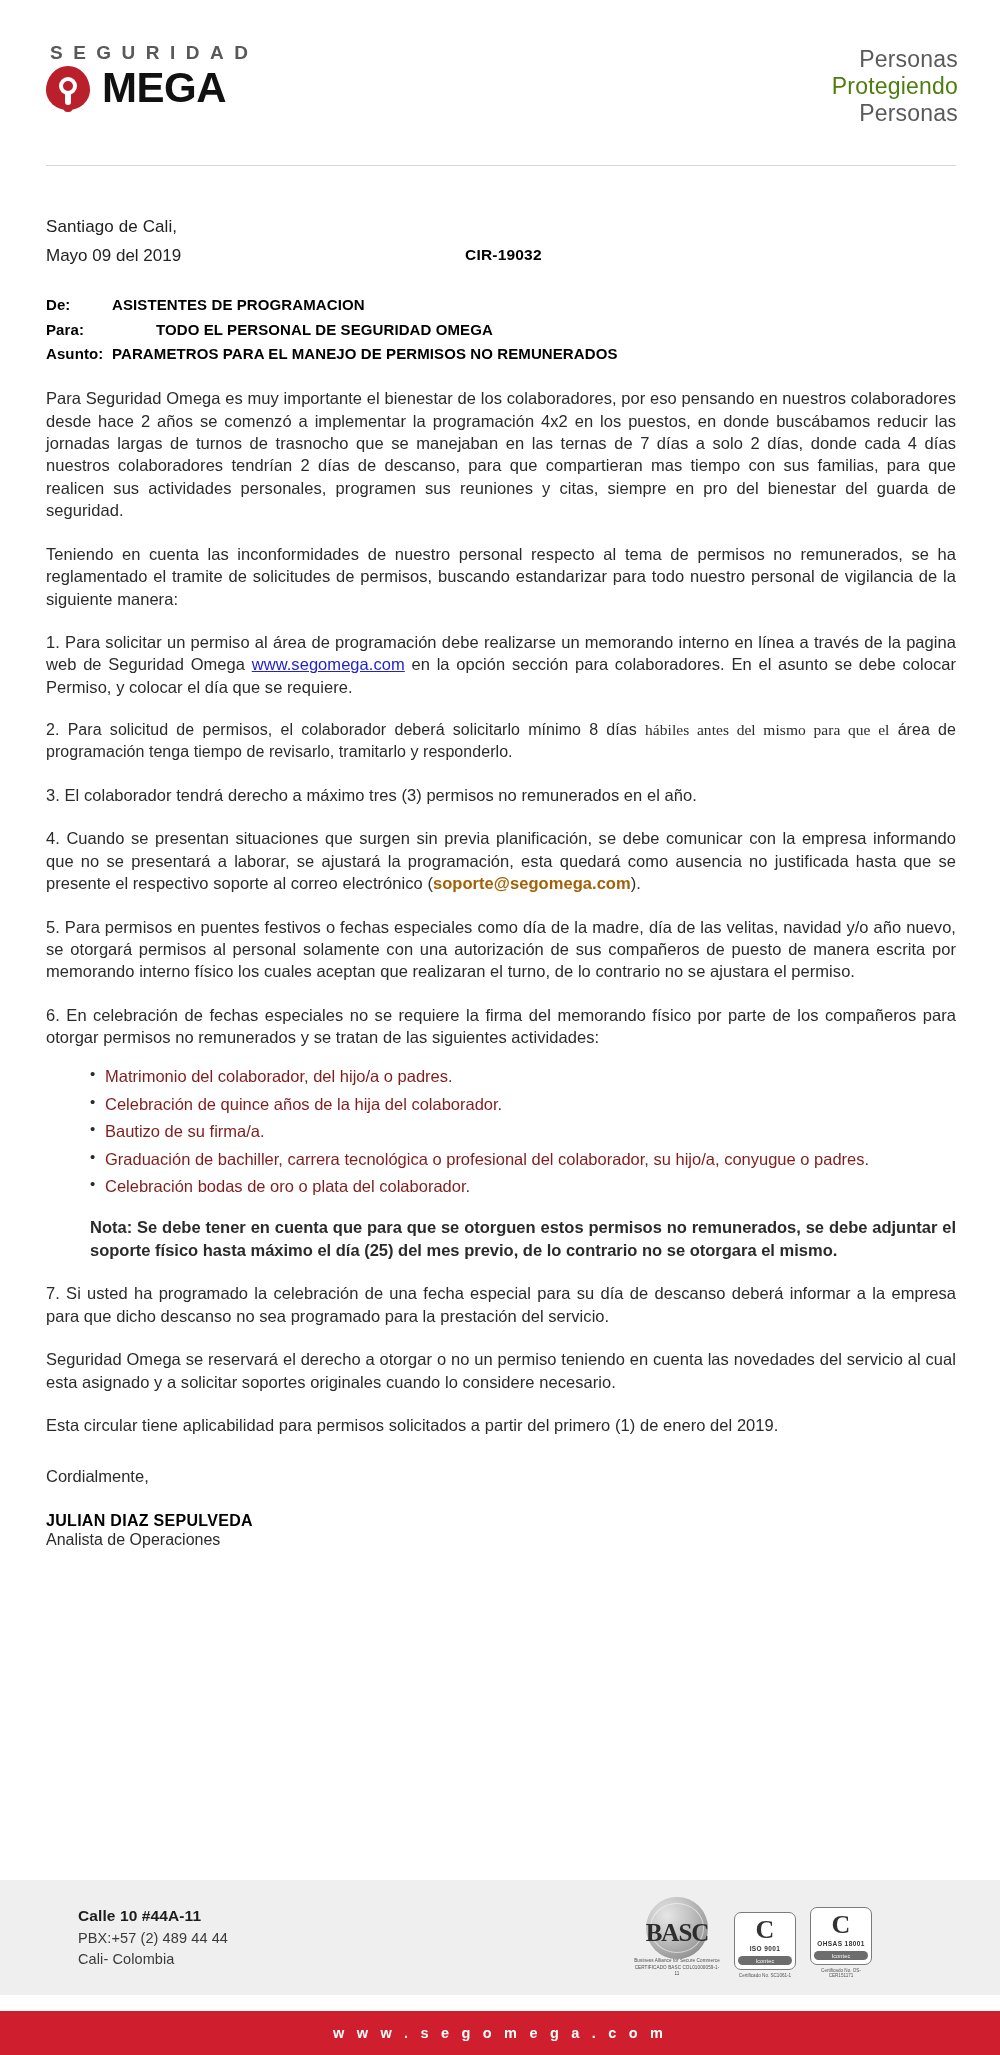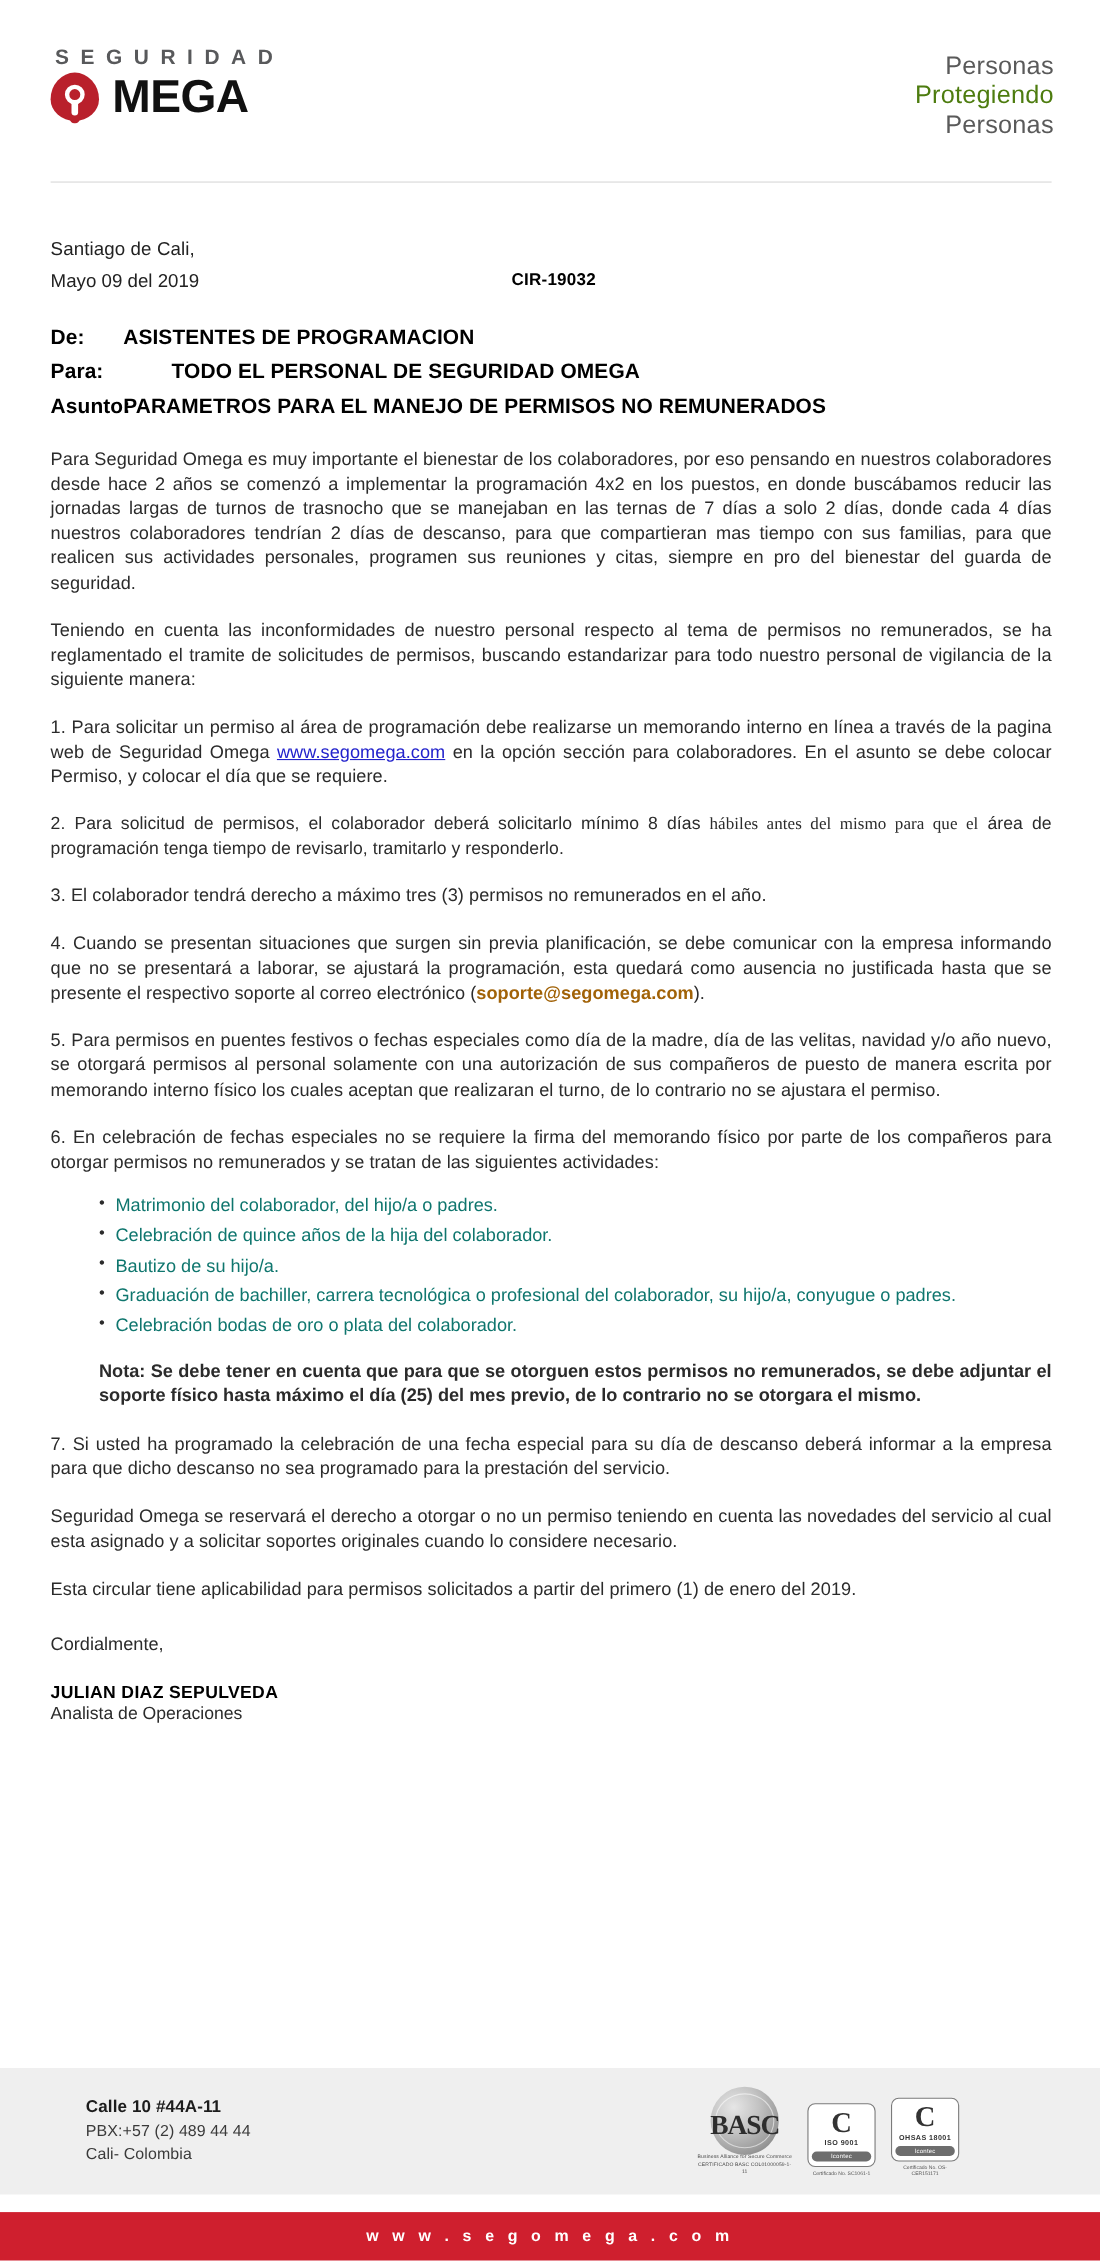--- a/index.html
+++ b/index.html
@@ -50,38 +50,38 @@
 
   
   .doc { padding:30px 44px 0 46px; flex:1 0 auto; }
   .loc { font-size:17px; font-weight:300; color:#222; letter-spacing:0.1px; line-height:1.75; }
   .daterow { display:flex; align-items:baseline; font-size:17px; font-weight:300; color:#222; line-height:1.75; }
   .daterow .d { width:100%; }
   .cir { position:absolute; left:419px; font-size:15.5px; font-weight:700; color:#000; letter-spacing:0.2px; }
   .daterow { position:relative; }
 
   .fields { margin-top:22px; }
-  .field { display:flex; font-size:19px; font-weight:700; color:#000; line-height:1.62; letter-spacing:0.1px; }
+  .field { display:flex; font-size:15px; font-weight:700; color:#000; line-height:1.62; letter-spacing:0.1px; }
   .field .k { width:66px; flex:0 0 66px; }
   .field .v { flex:1 1 auto; }
   .field.indent .v { padding-left:44px; }
 
   .p {
     font-size:16.5px; font-weight:300; color:#2b2b2b;
     line-height:1.36; text-align:justify; margin-top:21px; letter-spacing:0.05px;
   }
   .p.serifmix { font-size:16px; }
   .p .serif { font-family:"Liberation Serif", serif; font-size:15.5px; }
   a.link { color:#2222cc; text-decoration:underline; }
   .b { font-weight:700; color:#a16207; }
 
   .bullets { margin:16px 0 0 44px; }
   .bullets li {
     list-style:none; position:relative; font-size:16.5px; font-weight:300;
-    color:#0f766e; line-height:1.36; margin-bottom:5px; padding-left:15px; text-align:justify;
+    color:#7f1d1d; line-height:1.36; margin-bottom:5px; padding-left:15px; text-align:justify;
   }
   .bullets li:before {
     content:"\2022"; position:absolute; left:0; top:-1px; font-size:15px; color:#2b2b2b;
   }
   ul.bullets { padding:0; }
   .note {
     margin:19px 0 0 44px; font-size:16.5px; font-weight:700; color:#2b2b2b;
     line-height:1.36; text-align:justify; padding-right:0;
   }
 
@@ -198,21 +198,21 @@
 
     <p class="p"><span>4. Cuando se presentan situaciones que surgen sin previa planificación, se debe comunicar con la empresa informando que no se presentará a laborar, se ajustará la programación, esta quedará como ausencia no justificada hasta que se presente el respectivo soporte al correo electrónico (</span><span class="b">soporte@segomega.com</span><span>).</span></p>
 
     <p class="p">5. Para permisos en puentes festivos o fechas especiales como día de la madre, día de las velitas, navidad y/o año nuevo, se otorgará permisos al personal solamente con una autorización de sus compañeros de puesto de manera escrita por memorando interno físico los cuales aceptan que realizaran el turno, de lo contrario no se ajustara el permiso.</p>
 
     <p class="p">6. En celebración de fechas especiales no se requiere la firma del memorando físico por parte de los compañeros para otorgar permisos no remunerados y se tratan de las siguientes actividades:</p>
 
     <ul class="bullets">
       <li>Matrimonio del colaborador, del hijo/a o padres.</li>
       <li>Celebración de quince años de la hija del colaborador.</li>
-      <li>Bautizo de su hijo/a.</li>
+      <li>Bautizo de su firma/a.</li>
       <li>Graduación de bachiller, carrera tecnológica o profesional del colaborador, su hijo/a, conyugue o padres.</li>
       <li>Celebración bodas de oro o plata del colaborador.</li>
     </ul>
 
     <p class="note">Nota: Se debe tener en cuenta que para que se otorguen estos permisos no remunerados, se debe adjuntar el soporte físico hasta máximo el día (25) del mes previo, de lo contrario no se otorgara el mismo.</p>
 
     <p class="p">7. Si usted ha programado la celebración de una fecha especial para su día de descanso deberá informar a la empresa para que dicho descanso no sea programado para la prestación del servicio.</p>
 
     <p class="p">Seguridad Omega se reservará el derecho a otorgar o no un permiso teniendo en cuenta las novedades del servicio al cual esta asignado y a solicitar soportes originales cuando lo considere necesario.</p>
 

